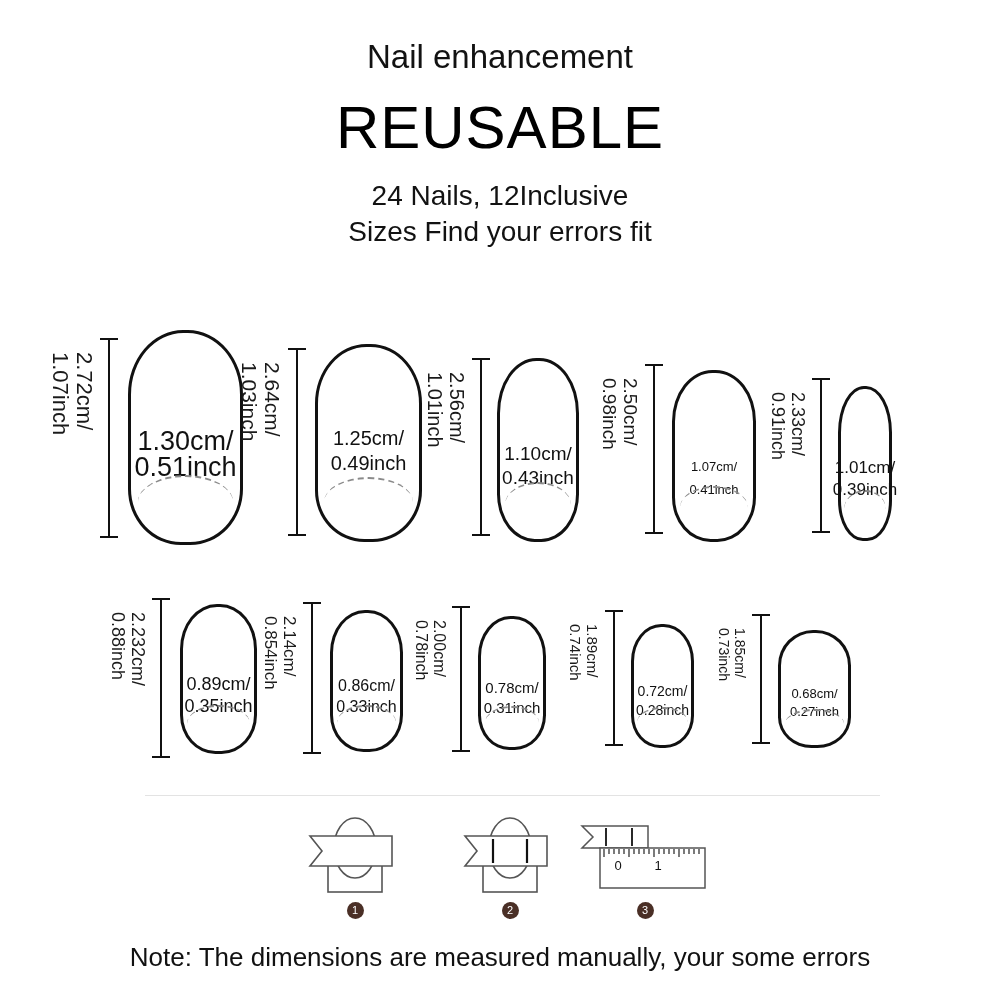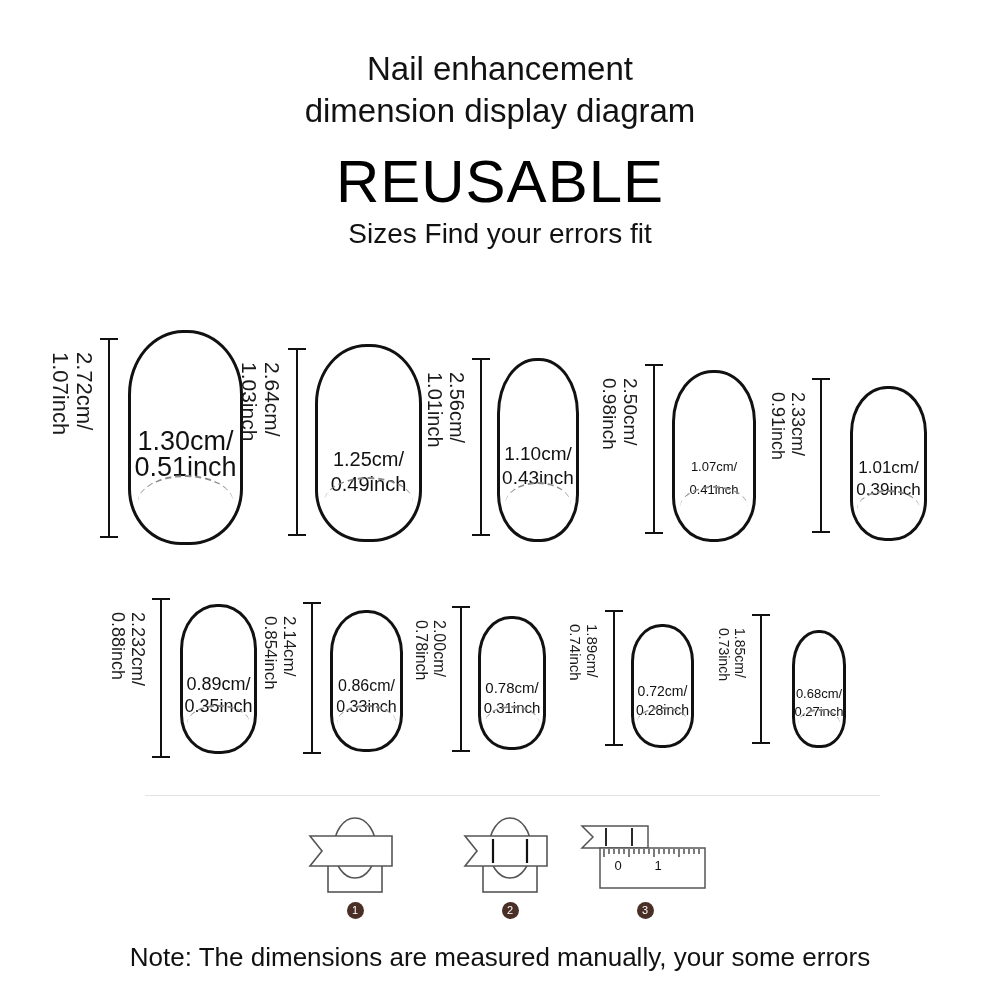--- a/index.html
+++ b/index.html
@@ -14,21 +14,21 @@
     position: relative;
     overflow: hidden;
     font-family: "Liberation Sans", sans-serif;
     color: #111111;
     -webkit-font-smoothing: antialiased;
   }
 
   
   #header {
     position: absolute;
-    top: 12px;
+    top: 0;
     left: 0;
     width: 1000px;
     text-align: center;
   }
   .title-line {
     font-size: 33px;
     line-height: 42px;
     font-weight: 400;
     color: #121212;
     letter-spacing: 0px;
@@ -182,22 +182,22 @@
     font-size: 26px;
     line-height: 34px;
     color: #111111;
   }
 </style>
 </head>
 <body>
 
 <div id="header">
   <div class="title-line" id="title-1">Nail enhancement</div>
-  <div class="title-line" id="title-2">dimension display diagram</div>
   <div id="brandword">REUSABLE</div>
+  <div class="sub-line" id="sub-1">24 Nails, 12Inclusive</div>
   <div class="sub-line" id="sub-2">Sizes Find your errors fit</div>
 </div>
 
 <div class="nail-row" id="row-1">
     <div class="size-group" style="left: 100px;">
       <div class="measure" style="top: 8px; height: 200px; width: 18px;">
         <div class="bar" style="height: 200px;"></div>
         <div class="cap top"></div>
         <div class="cap bot"></div>
       </div>
@@ -208,21 +208,21 @@
       </div>
     </div>
     <div class="size-group" style="left: 288px;">
       <div class="measure" style="top: 18px; height: 188px; width: 18px;">
         <div class="bar" style="height: 188px;"></div>
         <div class="cap top"></div>
         <div class="cap bot"></div>
       </div>
       <div class="dim-text" style="font-size: 21px; line-height: 23px; left: -4px; top: 32px;"><span>2.64cm/</span><span class="l2">1.03inch</span></div>
       <div class="nail" style="left: 27px; top: 14px; width: 107px; height: 198px;">
-        <div class="width-label" style="font-size: 20px; line-height: 25px; top: 100px;"><span>1.25cm/</span><span class="l2">0.49inch</span></div>
+        <div class="width-label" style="font-size: 20px; line-height: 25px; top: 79px;"><span>1.25cm/</span><span class="l2">0.49inch</span></div>
         <div class="cuticle" style="bottom: 11.88px;"></div>
       </div>
     </div>
     <div class="size-group" style="left: 472px;">
       <div class="measure" style="top: 28px; height: 178px; width: 18px;">
         <div class="bar" style="height: 178px;"></div>
         <div class="cap top"></div>
         <div class="cap bot"></div>
       </div>
       <div class="dim-text" style="font-size: 20px; line-height: 22px; left: -4px; top: 42px;"><span>2.56cm/</span><span class="l2">1.01inch</span></div>
@@ -243,21 +243,21 @@
         <div class="cuticle" style="bottom: 10.32px;"></div>
       </div>
     </div>
     <div class="size-group" style="left: 812px;">
       <div class="measure" style="top: 48px; height: 155px; width: 18px;">
         <div class="bar" style="height: 155px;"></div>
         <div class="cap top"></div>
         <div class="cap bot"></div>
       </div>
       <div class="dim-text" style="font-size: 18px; line-height: 20px; left: -4px; top: 62px;"><span>2.33cm/</span><span class="l2">0.91inch</span></div>
-      <div class="nail" style="left: 26px; top: 56px; width: 77px; height: 155px; margin-left: 12px;">
+      <div class="nail" style="left: 26px; top: 56px; width: 54px; height: 155px;">
         <div class="width-label" style="font-size: 17px; line-height: 22px; top: 68.2px;"><span>1.01cm/</span><span class="l2">0.39inch</span></div>
         <div class="cuticle" style="bottom: 9.3px;"></div>
       </div>
     </div>
   </div>
 <div class="nail-row" id="row-2">
     <div class="size-group" style="left: 152px;">
       <div class="measure" style="top: 6px; height: 160px; width: 18px;">
         <div class="bar" style="height: 160px;"></div>
         <div class="cap top"></div>
@@ -305,21 +305,21 @@
         <div class="cuticle" style="bottom: 7.44px;"></div>
       </div>
     </div>
     <div class="size-group" style="left: 752px;">
       <div class="measure" style="top: 22px; height: 130px; width: 18px;">
         <div class="bar" style="height: 130px;"></div>
         <div class="cap top"></div>
         <div class="cap bot"></div>
       </div>
       <div class="dim-text" style="font-size: 14px; line-height: 16px; left: -4px; top: 36px;"><span>1.85cm/</span><span class="l2">0.73inch</span></div>
-      <div class="nail" style="left: 40px; top: 38px; width: 54px; height: 118px;">
+      <div class="nail" style="left: 26px; top: 38px; width: 73px; height: 118px;">
         <div class="width-label" style="font-size: 13px; line-height: 18px; top: 51.92px;"><span>0.68cm/</span><span class="l2">0.27inch</span></div>
         <div class="cuticle" style="bottom: 7.08px;"></div>
       </div>
     </div>
   </div>
 
 <div id="divider"></div>
 
 <div id="steps">
 

